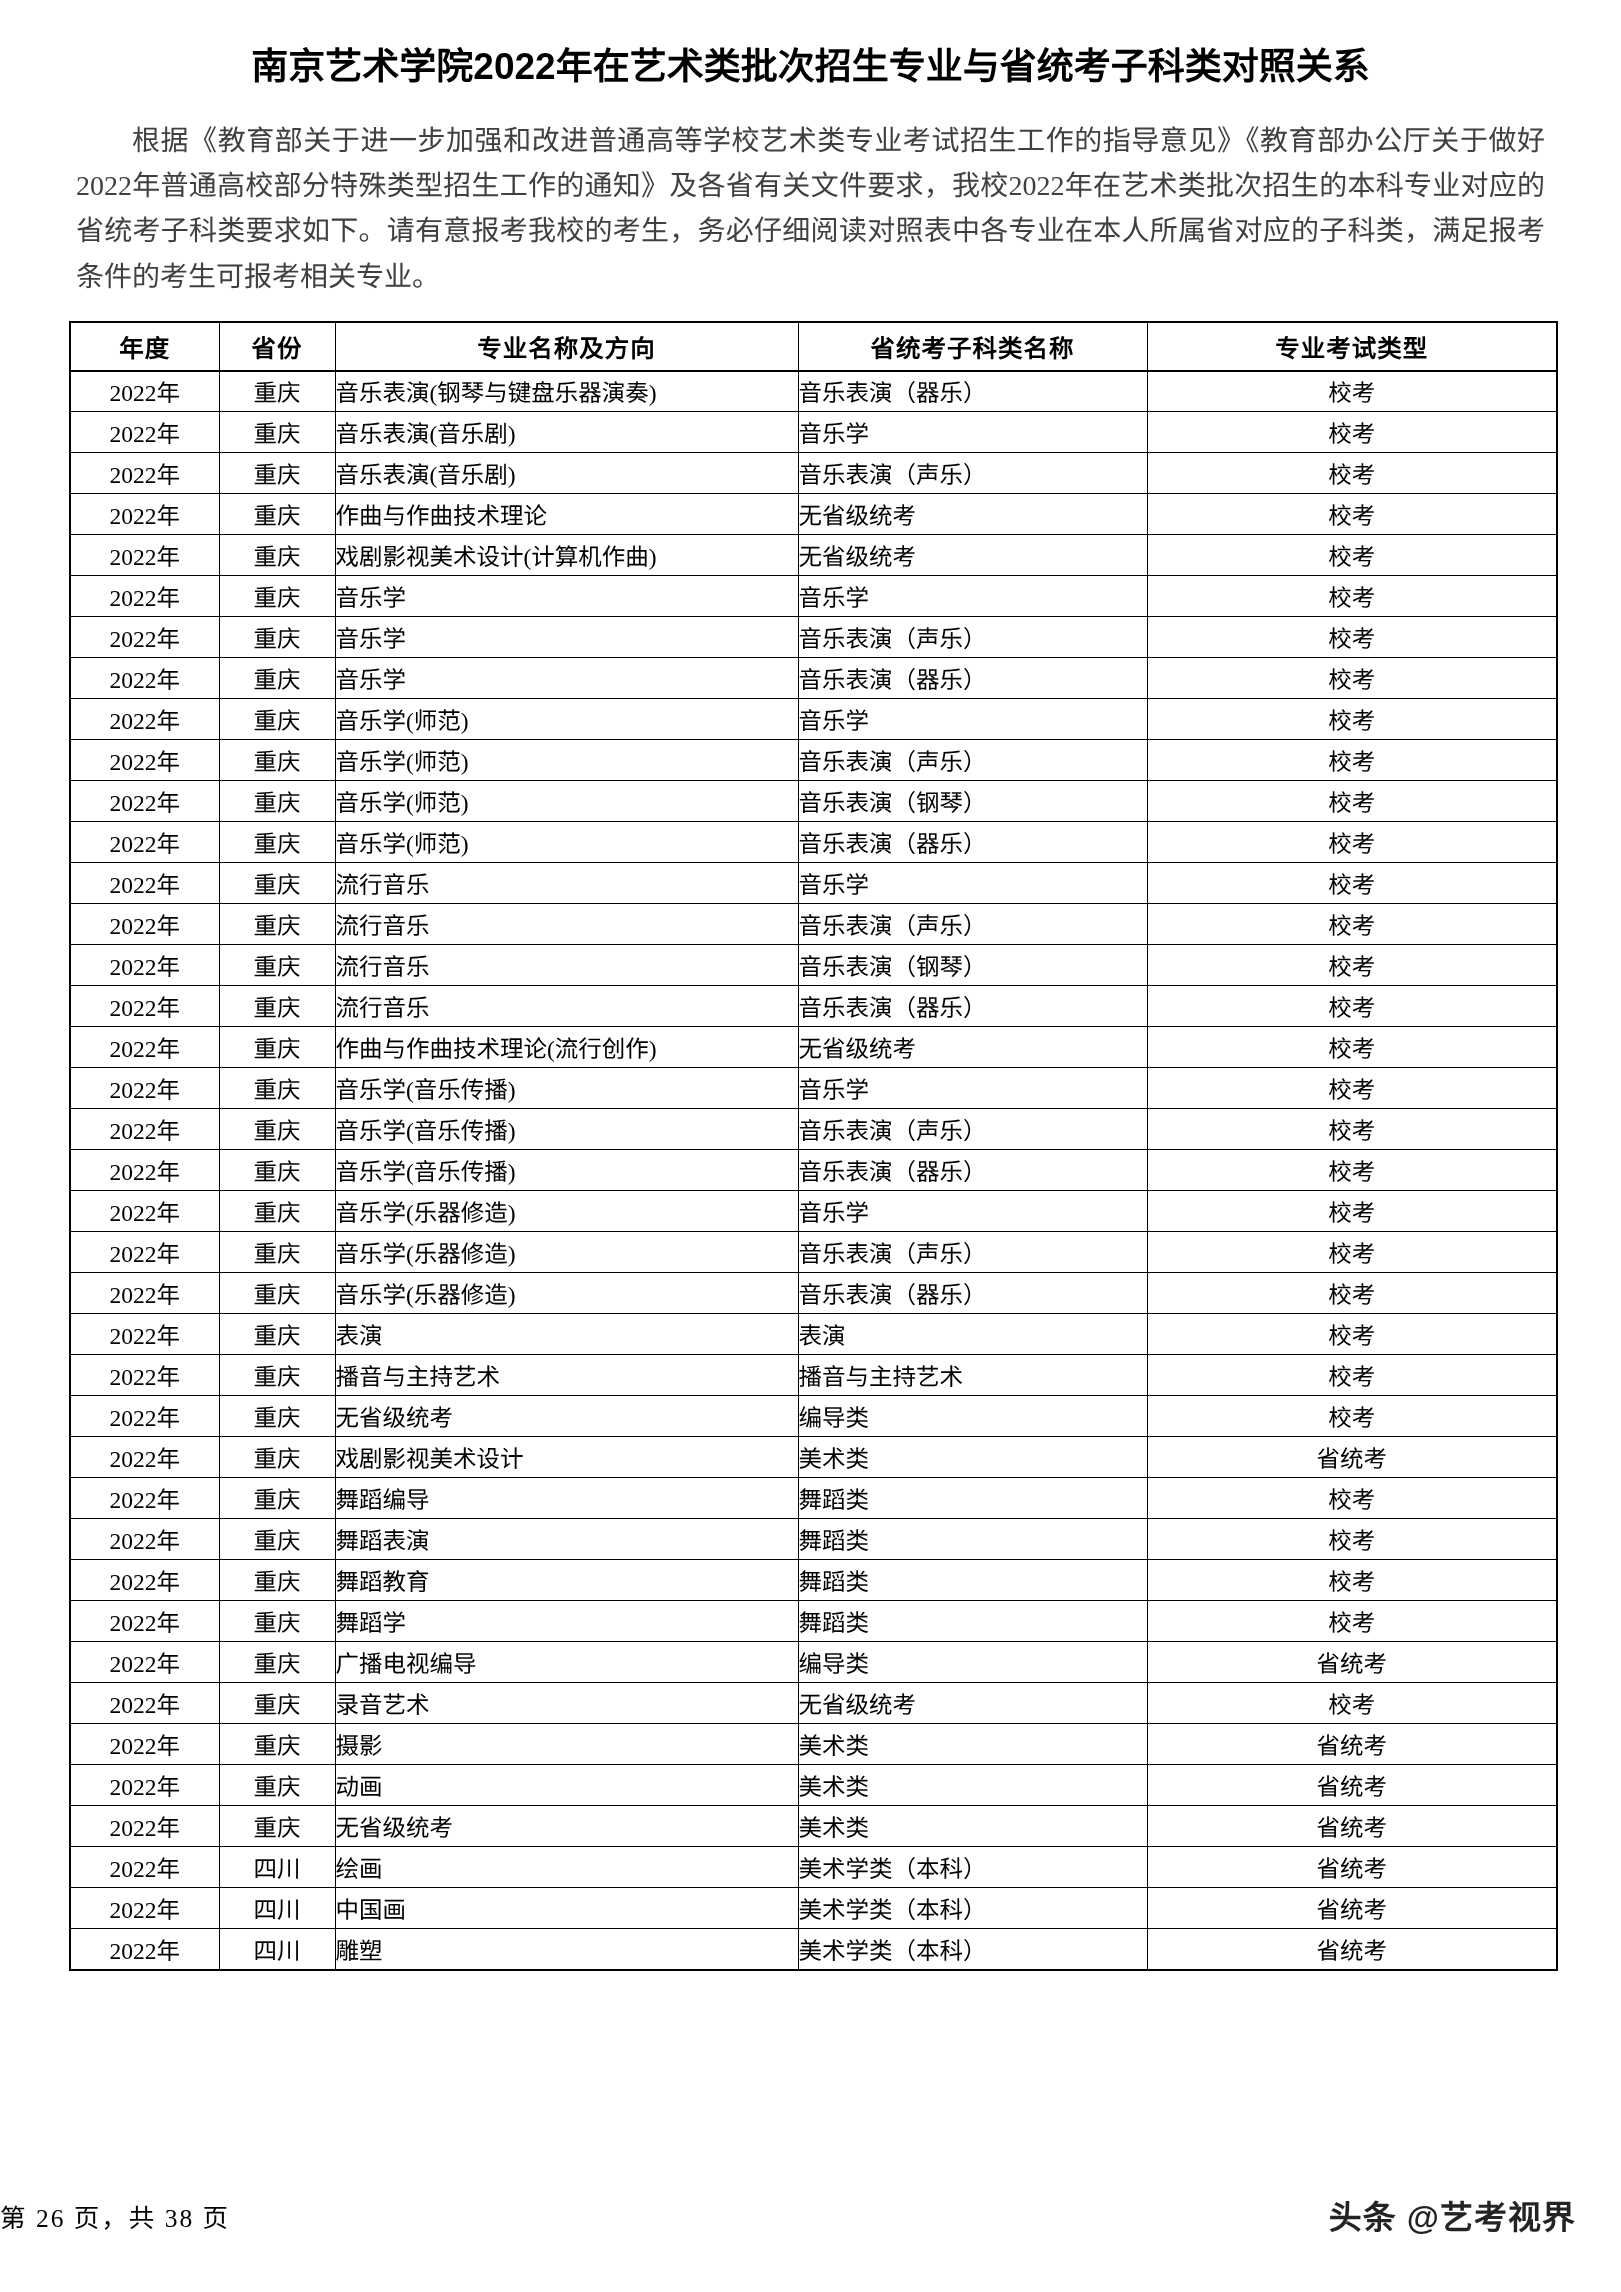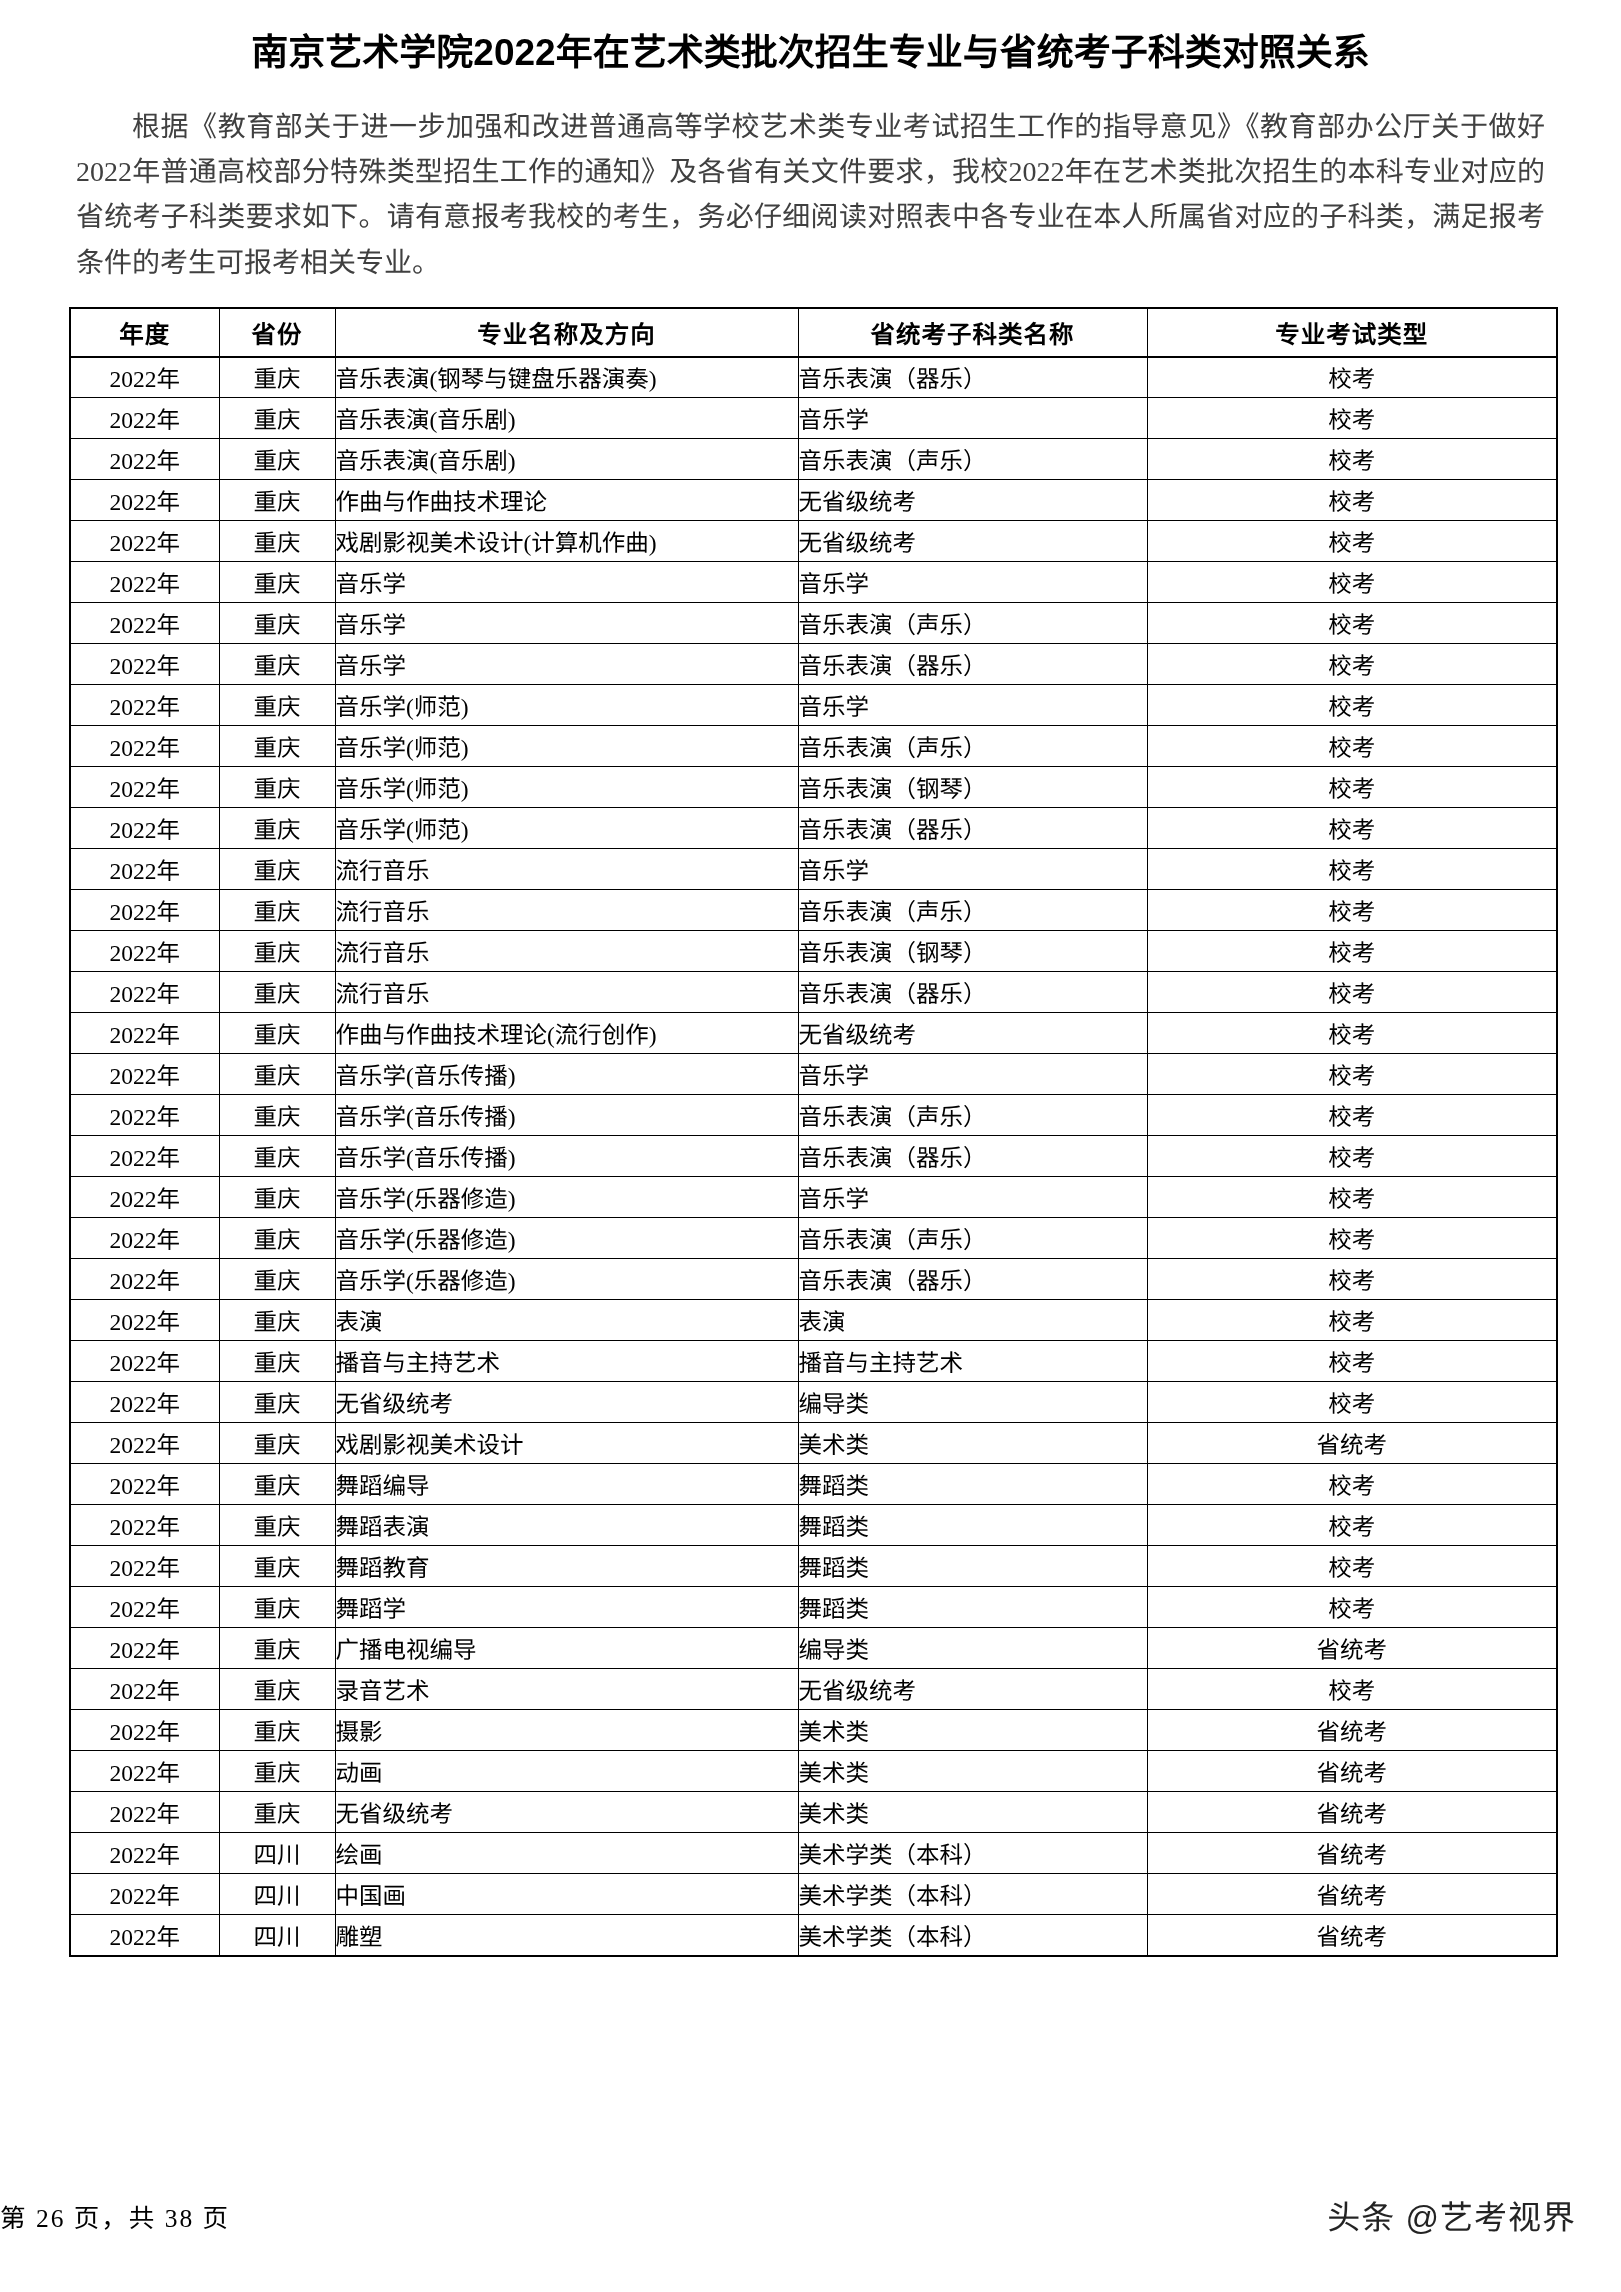--- a/index.html
+++ b/index.html
@@ -24,21 +24,21 @@
   }
 
   
   .doc-title {
     text-align: center;
     font-family: "Liberation Sans", "DejaVu Sans", sans-serif;
     font-weight: bold;
     font-size: 37px;
     letter-spacing: 0px;
     margin: 0;
-    padding-top: 30px;
+    padding-top: 44px;
     padding-left: 59px;
     padding-right: 59px;
     line-height: 1.25;
     color: #000;
   }
 
   
   .intro {
     margin: 27.4px 76px 0 76px;
     font-size: 28px;
@@ -110,21 +110,21 @@
     font-size: 25.5px;
     font-family: "Liberation Serif", "DejaVu Serif", serif;
     letter-spacing: 2px;
     color: #000;
   }
   .watermark {
     position: absolute;
     right: 45px;
     top: -5.9px;
     font-family: "Liberation Sans", "DejaVu Sans", sans-serif;
-    font-weight: normal;
+    font-weight: bold;
     font-size: 33px;
     color: #111;
     letter-spacing: 1px;
     white-space: nowrap;
     opacity: 0.92;
     margin-left: 34px;
   }
 </style>
 </head>
 <body>

